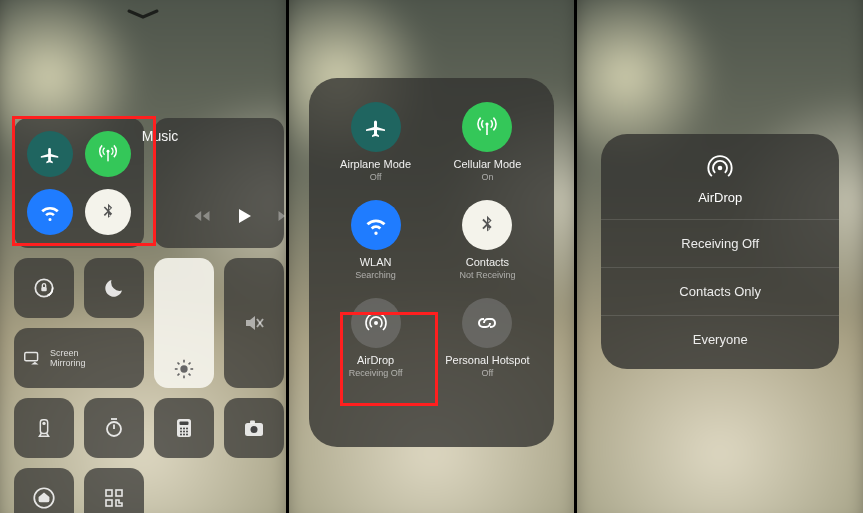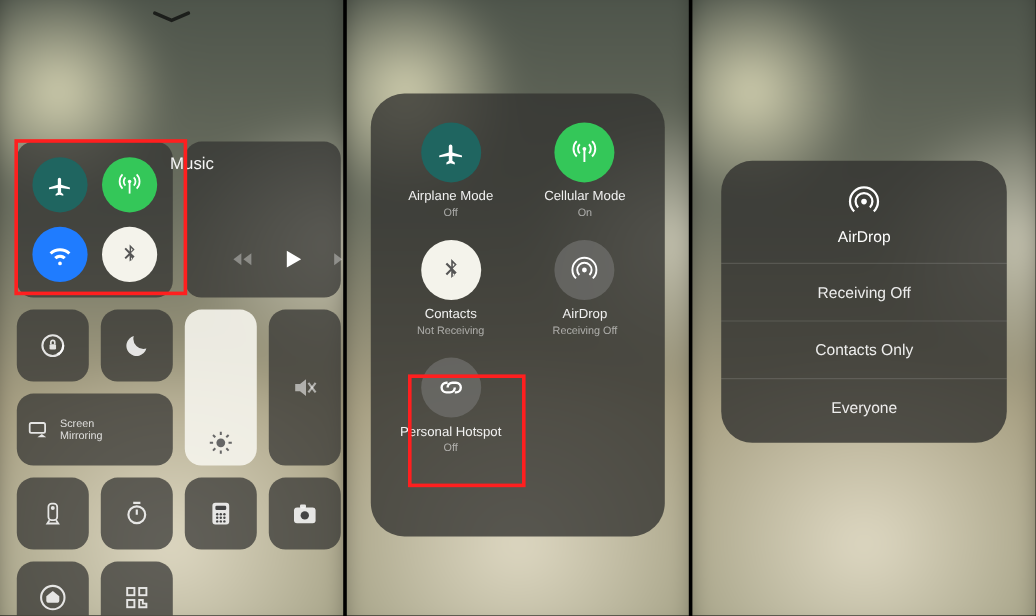--- a/index.html
+++ b/index.html
@@ -359,20 +359,29 @@
       <div class="item2">
         <div class="circle-btn c-green">
             <svg width="24" height="24">
               <use href="#i-cell"></use>
             </svg>
           </div>
         <div class="lbl-main">Cellular Mode</div>
         <div class="lbl-sub">On</div>
       </div>
       <div class="item2">
+        <div class="circle-btn c-blue">
+            <svg width="24" height="24">
+              <use href="#i-wifi"></use>
+            </svg>
+          </div>
+        <div class="lbl-main">WLAN</div>
+        <div class="lbl-sub">Searching</div>
+      </div>
+      <div class="item2">
         <div class="circle-btn c-white">
             <svg width="22" height="22">
               <use href="#i-bt"></use>
             </svg>
           </div>
         <div class="lbl-main">Contacts</div>
         <div class="lbl-sub">Not Receiving</div>
       </div>
       <div class="item2">
         <div class="circle-btn c-gray">

